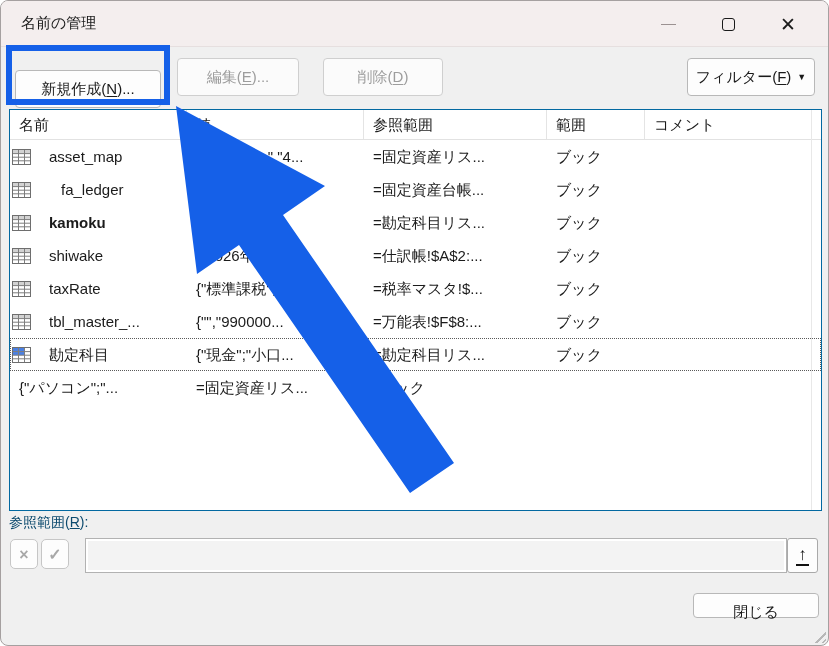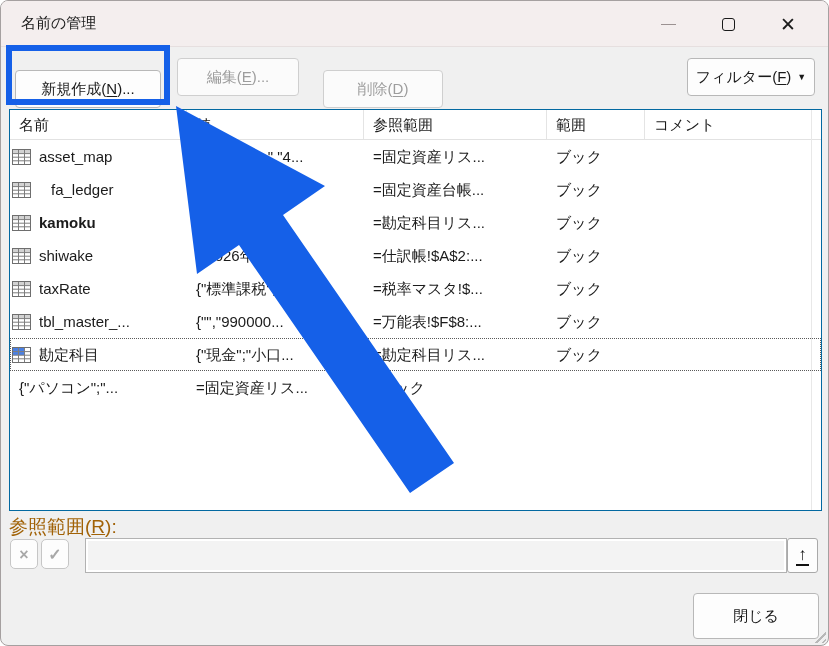--- a/index.html
+++ b/index.html
@@ -17,47 +17,47 @@
   .glyph-min { width:15px; border-top:1px solid #9b9191; }
   .glyph-max { width:13px; height:13px; border:1.5px solid #1a1a1a; border-radius:3px; }
   .glyph-close { font-size:19px; color:#1a1a1a; line-height:1; font-weight:400; }
 
   
   .btn { position:absolute; height:38px; background:#fdfdfd; border:1px solid #b8b8b8; border-radius:4px; font-size:15px; color:#1a1a1a; text-align:center; line-height:36px; }
   .btn u { text-underline-offset:2px; }
   .btn.disabled { color:#9d9d9d; border-color:#cfcfcf; background:#fbfbfb; }
   #btn-new    { left:14px;  top:57px; width:146px;margin-top:12px; }
   #btn-edit   { left:176px; top:57px; width:122px; }
-  #btn-delete { left:322px; top:69px; width:120px; }
+  #btn-delete { left:322px; top:57px; width:120px; }
   #btn-filter { left:686px; top:57px; width:128px; }
   .drop-arrow { display:inline-block; font-size:9px; margin-left:6px; transform:translateY(-2px); color:#1a1a1a; }
 
   
   .listbox { position:absolute; left:8px; top:108px; width:813px; height:402px; background:#ffffff; border:1px solid #0369a1; }
   .list-header { position:relative; display:flex; height:30px; border-bottom:1px solid #e2e2e2; }
   .hcell { font-size:15px; line-height:29px; padding-left:9px; color:#1a1a1a; border-right:1px solid #e4e4e4; overflow:hidden; white-space:nowrap; }
   .rows { position:relative; }
   .lrow { position:relative; display:flex; height:33px; align-items:center; }
   .lrow.selected { outline:1px dotted #5a5a5a; outline-offset:-1px; }
   .cell { font-size:15px; line-height:33px; padding-left:9px; overflow:hidden; white-space:nowrap; }
   .cell.name { display:flex; align-items:center; padding-left:2px; }
-  .cell.name .nm { margin-left:8px; }
+  .cell.name .nm { margin-left:18px; }
   .tbl-icon { flex:0 0 auto; display:block; }
   .gutter-line { position:absolute; top:0; bottom:0; left:801px; width:1px; background:#e8e8e8; }
 
   
-  .refers-label { position:absolute; left:8px; top:513px; font-size:19px; color:#a16207; }
+  .refers-label { position:absolute; left:8px; top:513px; font-size:14px; color:#0c4a6e; }
   .mini-btn { position:absolute; top:538px; width:28px; height:30px; background:#fdfdfd; border:1px solid #c6c6c6; border-radius:5px; color:#a8a8a8; font-size:16px; font-weight:bold; line-height:27px; text-align:center; }
   #btn-cancel-ref { left:9px; }
   #btn-accept-ref { left:40px; }
   .ref-input { position:absolute; left:84px; top:537px; width:702px; height:35px; background:#f3f3f3; border:1px solid #b2b2b2; box-shadow:inset 0 0 0 2px #ffffff; font-size:15px; padding:0 8px; color:#1b1b1b; }
   .collapse-btn { position:absolute; left:786px; top:537px; width:31px; height:35px; background:#fdfdfd; border:1px solid #a9a9a9; border-radius:3px; display:flex; align-items:center; justify-content:center; }
   .collapse-glyph { font-size:17px; font-weight:bold; color:#111; line-height:1; border-bottom:2px solid #111; padding:0 2px 1px 2px; }
 
-  .close-btn { position:absolute; left:692px; top:592px; width:126px; height:46px; background:#fdfdfd; border:1px solid #b8b8b8; border-radius:4px; font-size:15px; color:#1a1a1a; line-height:36px; text-align:center; }
+  .close-btn { position:absolute; left:692px; top:592px; width:126px; height:25px; background:#fdfdfd; border:1px solid #b8b8b8; border-radius:4px; font-size:15px; color:#1a1a1a; line-height:36px; text-align:center; }
 
   .resize-grip { position:absolute; right:2px; bottom:2px; width:14px; height:14px; background:
     linear-gradient(135deg, transparent 0 50%, transparent 50%),
     repeating-linear-gradient(135deg, transparent 0 3px, #ababab 3px 4.5px);
     clip-path:polygon(100% 0, 100% 100%, 0 100%); opacity:.8; }
 
   
   .annot-box { position:absolute; left:6px; top:45px; width:164px; height:60px; border:6px solid #1560e8; pointer-events:none; z-index:40; }
   .annot-arrow-svg { position:absolute; inset:0; pointer-events:none; z-index:41; }
 </style>

